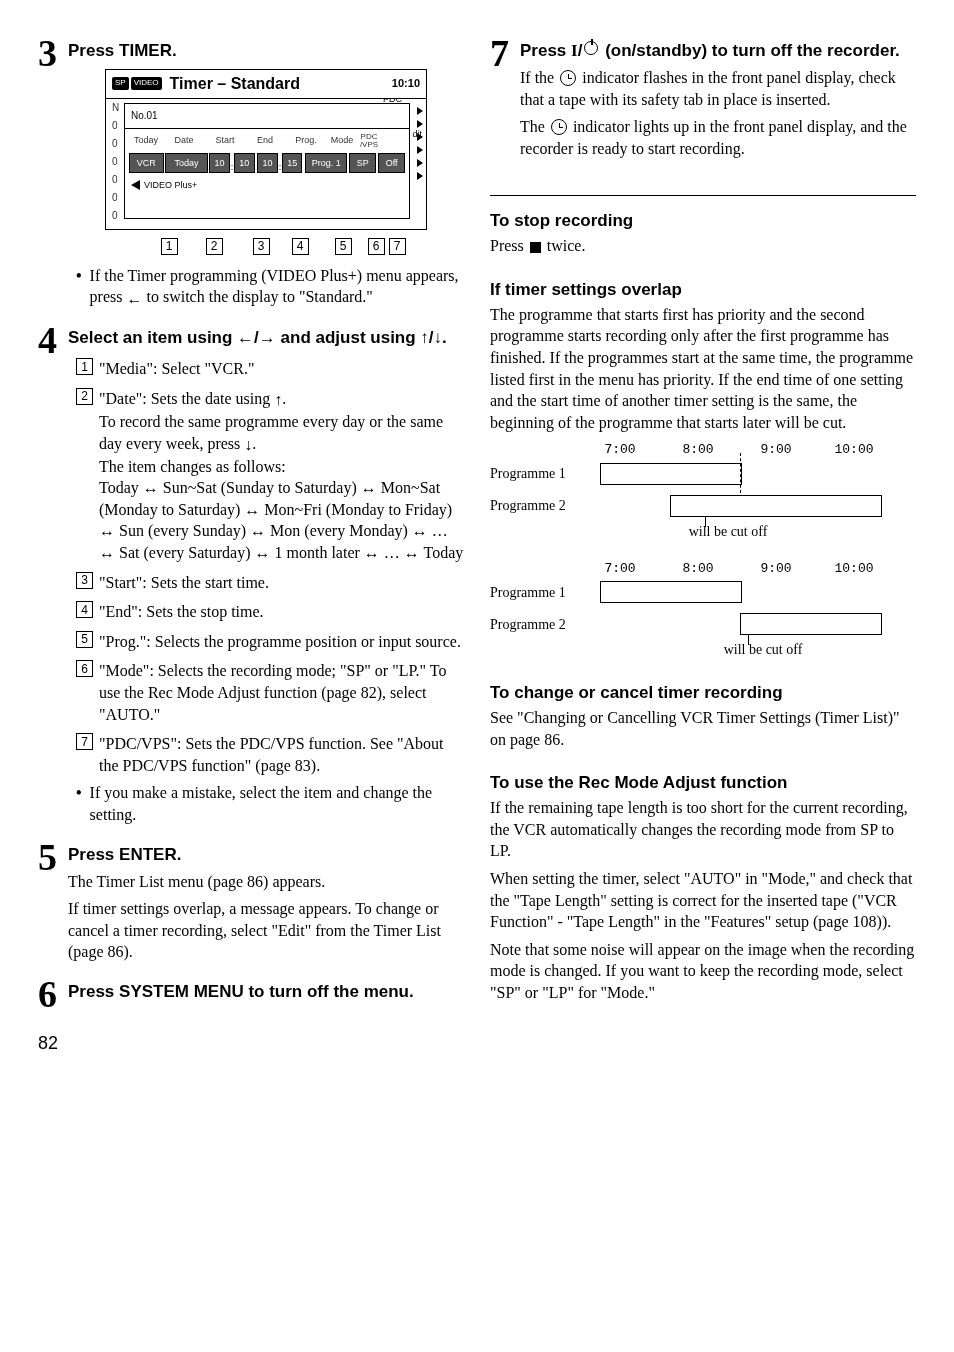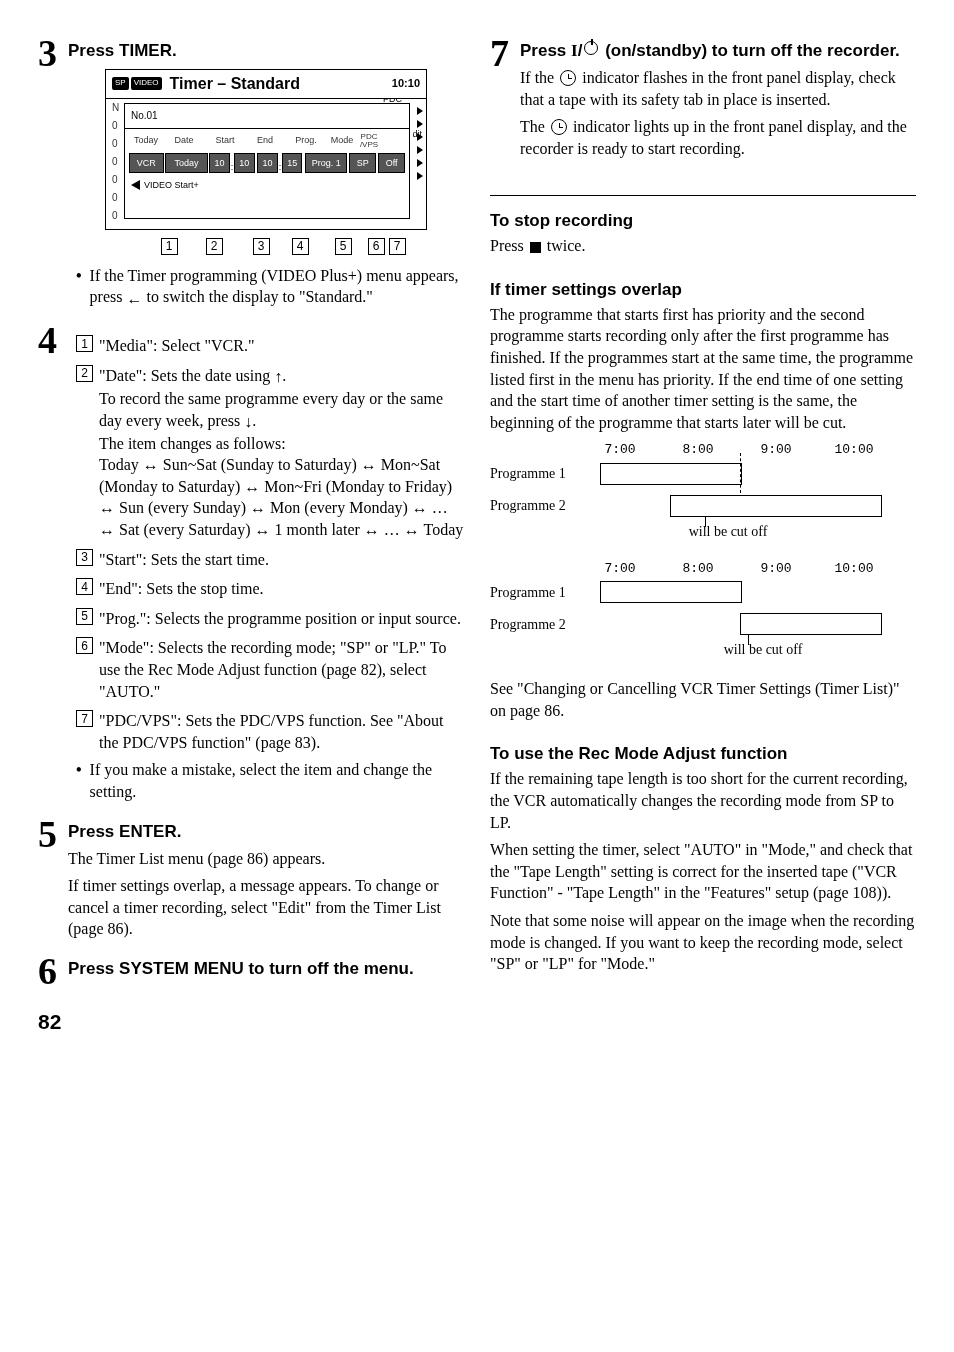--- a/index.html
+++ b/index.html
@@ -11,21 +11,21 @@
 .step-body{flex:1;padding-top:6px}
 .step-head{font-family:Arial,Helvetica,sans-serif;font-weight:bold;font-size:17px;margin:0 0 4px}
 .sub-head{font-family:Arial,Helvetica,sans-serif;font-weight:bold;font-size:17px;margin:22px 0 2px}
 .hr{border:none;border-top:1px solid #000;margin:30px 0 10px}
 p{margin:0 0 6px}
 .bullet{display:flex;margin:6px 0 6px 8px}
 .bullet::before{content:"•";margin-right:8px;font-weight:bold}
 .boxed{border:1px solid #000;display:inline-flex;align-items:center;justify-content:center;width:15px;height:15px;font-family:Arial,sans-serif;font-size:12px;font-weight:normal;margin-right:6px;vertical-align:text-top}
 .item{display:flex;margin:8px 0 6px 8px}
 .item .desc{flex:1}
-.page-num{font-family:Arial,Helvetica,sans-serif;font-weight:bold;font-size:21px;margin-top:18px}
+.page-num{font-family:Arial,Helvetica,sans-serif;font-weight:normal;font-size:18px;margin-top:18px}
 .timer-box{border:1px solid #000;width:320px;margin:6px auto 8px;font-family:Arial,sans-serif;font-size:11px}
 .timer-top{display:flex;align-items:center;padding:3px 6px;border-bottom:1px solid #000}
 .disc{background:#000;color:#fff;border-radius:2px;padding:1px 3px;font-size:8px;margin-right:2px}
 .timer-title{font-weight:bold;font-size:16px}
 .timer-body{position:relative;height:130px;overflow:hidden}
 .ghost-col{position:absolute;left:6px;top:0;display:flex;flex-direction:column;font-size:10px;color:#333}
 .ghost-col div{height:18px;line-height:18px}
 .overlay{position:absolute;left:18px;right:16px;top:4px;background:#fff;border:1px solid #000;height:114px}
 .ov-top{padding:3px 6px;font-size:10px;height:18px;display:flex;align-items:center}
 .ov-sep{border-top:1px solid #000}
@@ -134,21 +134,21 @@
                 <span class="cell" style="width:15px">15</span>
                 <span style="width:3px"></span>
                 <span class="cell" style="width:38px">Prog. 1</span>
                 <span style="width:2px"></span>
                 <span class="cell" style="width:22px">SP</span>
                 <span style="width:2px"></span>
                 <span class="cell" style="width:22px">Off</span>
               </div>
               <div class="ov-vp">
                 <span class="tri-l"></span>
-                <span>VIDEO Start+</span>
+                <span>VIDEO Plus+</span>
               </div>
             </div>
           </div>
         </div>
 
         <div class="callouts">
           <span class="co-sp" style="width:34px"></span>
           <span class="boxed">1</span>
           <span class="co-sp" style="width:28px"></span>
           <span class="boxed">2</span>
@@ -166,20 +166,23 @@
 
         <div class="bullet">
           <div><span>If the Timer programming (VIDEO Plus+) menu appears, press </span><span class="arr-left"></span><span> to switch the display to "Standard."</span></div>
         </div>
       </div>
     </div>
 
     <div class="step">
       <div class="step-num">4</div>
       <div class="step-body">
+        <p class="step-head">
+          <span>Select an item using </span><span class="arr-left"></span>/<span class="arr-right"></span><span> and adjust using </span><span class="arr-up"></span>/<span class="arr-down"></span><span>.</span>
+        </p>
 
         <div class="item">
             <span class="boxed">1</span>
             <div class="desc">"Media": Select "VCR."</div>
           </div>
 
         <div class="item">
             <span class="boxed">2</span>
             <div class="desc">
           <span>"Date": Sets the date using </span><span class="arr-up"></span><span>.</span><br>
@@ -298,20 +301,21 @@
       <div class="diag-row">
         <div class="prog-label">Programme 2</div>
         <div class="bar-track">
             <div class="bar" style="left:140px;width:140px"></div>
             <div class="cut-down" style="left:148px;top:22px"></div>
           </div>
       </div>
       <div class="cut-label" style="margin-left:120px">will be cut off</div>
     </div>
 
+    <p class="sub-head">To change or cancel timer recording</p>
     <p>See "Changing or Cancelling VCR Timer Settings (Timer List)" on page 86.</p>
 
     <p class="sub-head">To use the Rec Mode Adjust function</p>
     <p>If the remaining tape length is too short for the current recording, the VCR automatically changes the recording mode from SP to LP.</p>
     <p>When setting the timer, select "AUTO" in "Mode," and check that the "Tape Length" setting is correct for the inserted tape ("VCR Function" - "Tape Length" in the "Features" setup (page 108)).</p>
     <p>Note that some noise will appear on the image when the recording mode is changed. If you want to keep the recording mode, select "SP" or "LP" for "Mode."</p>
   </div>
 </div>
 
 </body></html>

